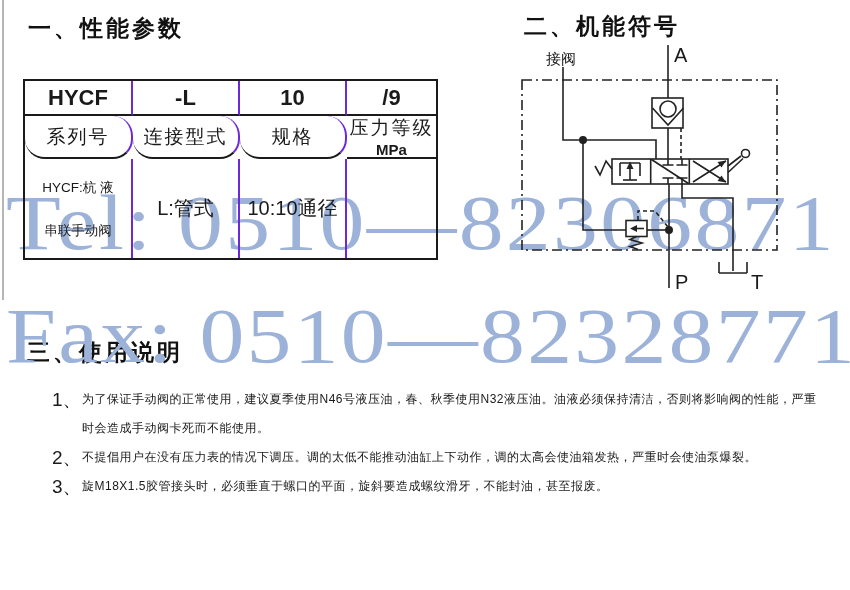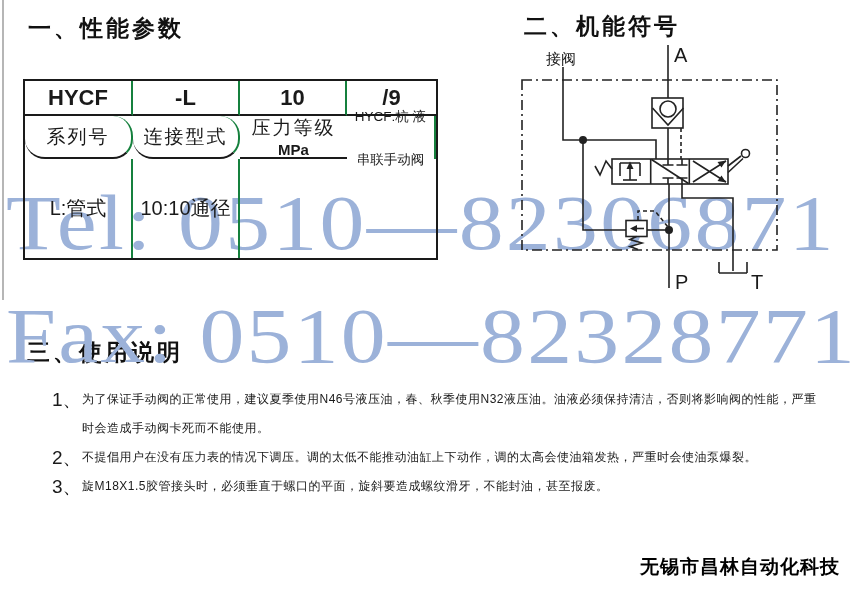--- a/index.html
+++ b/index.html
@@ -19,21 +19,21 @@
       font-size:78px;letter-spacing:2px;color:#9cb2d9;
       transform:scaleX(1.15);transform-origin:left center;}
   .wm-tel{top:178px;}
   .wm-fax{top:291px;}
 
   
   .ptable{position:absolute;left:23px;top:79px;z-index:2;
           display:grid;grid-template-columns:108px 107px 107px 89px;
           grid-template-rows:35px 43px 99px;
           border:2px solid #1a1a1a;}
-  .ptable .cell{border-right:2px solid #15803d;border-bottom:2px solid #1a1a1a;
+  .ptable .cell{border-right:2px solid #6d28d9;border-bottom:2px solid #1a1a1a;
                 display:flex;flex-direction:column;align-items:center;justify-content:center;
                 text-align:center;}
   .ptable .cell.last-col{border-right:none;}
   .ptable .cell.last-row{border-bottom:none;}
   .model{font-weight:bold;font-size:22px;}
   .lbl{font-size:19px;letter-spacing:2px;border-radius:20px;}
   .lbl-sub{font-size:15px;font-weight:bold;letter-spacing:0;}
   .val{font-size:20px;}
   .val-small{font-size:13.5px;line-height:15px;letter-spacing:0;gap:28px;}
 
@@ -65,20 +65,21 @@
   <div class="hd hd3">三、使用说明</div>
 
   <div class="ptable">
     <div class="cell model">HYCF</div>
     <div class="cell model">-L</div>
     <div class="cell model">10</div>
     <div class="cell model last-col">/9</div>
 
     <div class="cell lbl">系列号</div>
     <div class="cell lbl">连接型式</div>
+    <div class="cell lbl">规格</div>
     <div class="cell last-col">
       <span class="lbl">压力等级</span>
       <span class="lbl-sub">MPa</span>
     </div>
 
     <div class="cell last-row val-small">
       <span>HYCF:杭 液</span>
       <span>串联手动阀</span>
     </div>
     <div class="cell last-row val">L:管式</div>
@@ -150,14 +151,13 @@
     <div class="item">
       <div class="num">2、</div>
       <div class="txt">不提倡用户在没有压力表的情况下调压。调的太低不能推动油缸上下动作，调的太高会使油箱发热，严重时会使油泵爆裂。</div>
     </div>
     <div class="item">
       <div class="num">3、</div>
       <div class="txt">旋M18X1.5胶管接头时，必须垂直于螺口的平面，旋斜要造成螺纹滑牙，不能封油，甚至报废。</div>
     </div>
   </div>
 
-  <div class="company">无锡市昌林自动化科技</div>
 </div>
 
 </body></html>

